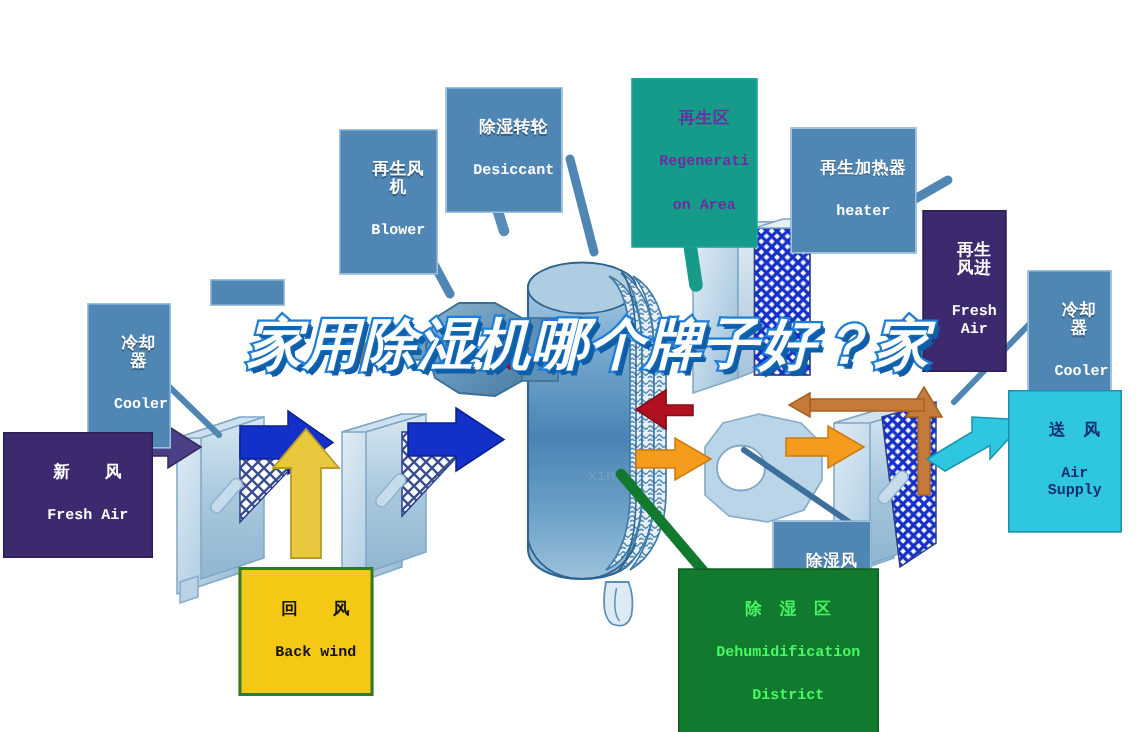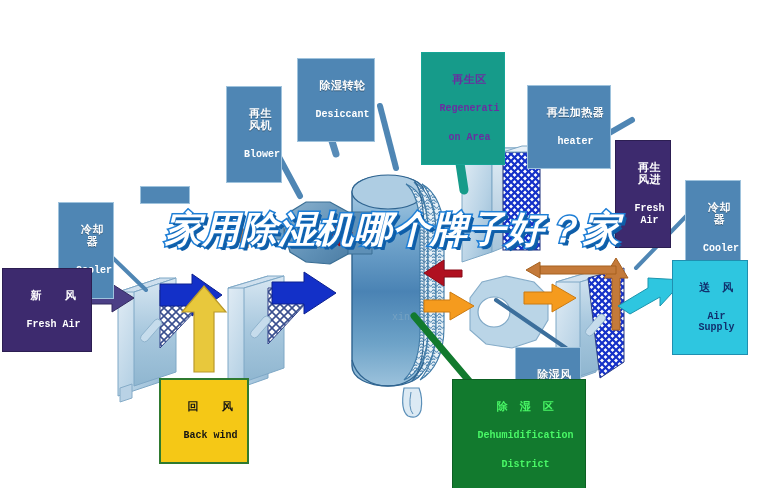--- a/index.html
+++ b/index.html
@@ -271,21 +271,21 @@
     </g>
 
     <text x="392" y="320" font-family="Liberation Mono, monospace" font-size="10" fill="#7ea6c4" opacity=".75">xin</text>
   </svg>
 
   <div class="lbl steel" style="left:297px;top:58px;width:78px;">
     <span class="cn">除湿转轮</span>
     <span class="en">Desiccant</span>
   </div>
 
-  <div class="lbl steel" style="left:226px;top:86px;width:56px;">
+  <div class="lbl steel" style="left:226px;top:86px;width:66px;">
     <span class="cn">再生风机</span>
     <span class="en">Blower</span>
   </div>
 
   <div class="lbl steel" style="left:527px;top:85px;width:84px;">
     <span class="cn">再生加热器</span>
     <span class="en">heater</span>
   </div>
 
   <div class="lbl teal" style="left:421px;top:52px;width:84px;">
@@ -307,21 +307,21 @@
 
   <div class="lbl steel" style="left:140px;top:186px;width:50px;height:18px;overflow:hidden;">
     
   </div>
 
   <div class="lbl steel" style="left:58px;top:202px;width:56px;">
     <span class="cn">冷却器</span>
     <span class="en">Cooler</span>
   </div>
 
-  <div class="lbl purple" style="left:2px;top:268px;width:90px;">
+  <div class="lbl purple" style="left:2px;top:288px;width:100px;">
     <span class="cn">新　　风</span>
     <span class="en">Fresh Air</span>
   </div>
 
   <div class="lbl yellow" style="left:159px;top:378px;width:90px;">
     <span class="cn">回　　风</span>
     <span class="en">Back wind</span>
   </div>
 
   <div class="lbl steel" style="left:515px;top:347px;width:66px;">

